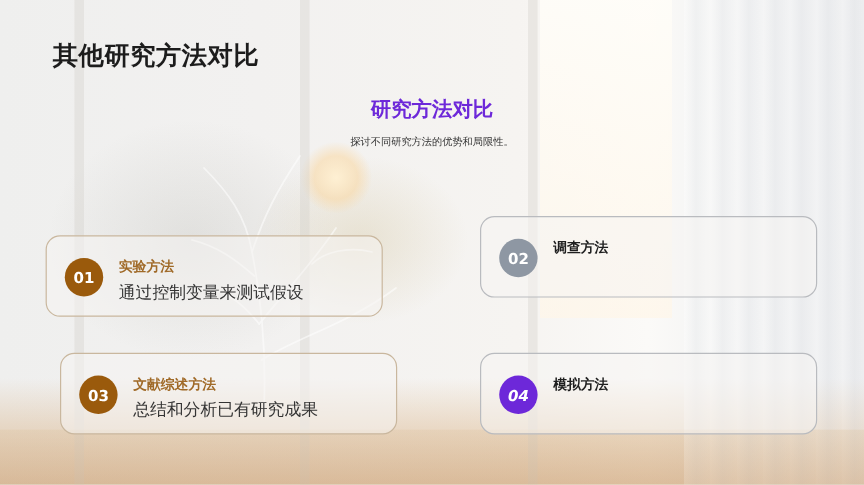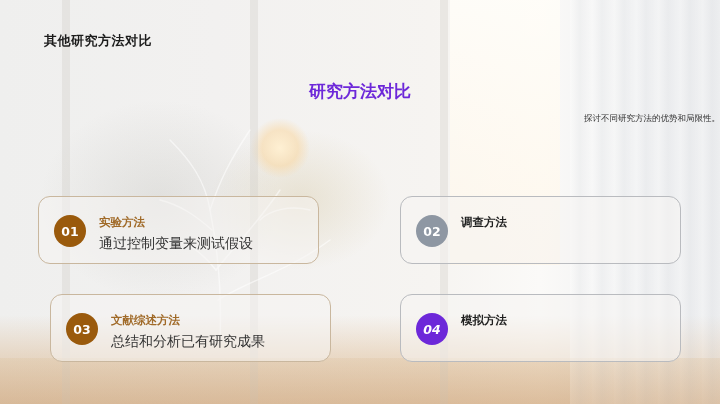--- a/index.html
+++ b/index.html
@@ -34,28 +34,28 @@
     position: absolute; left: 0; right: 0; bottom: 0; height: 46px;
     background: linear-gradient(180deg, rgba(220,190,150,0.25), rgba(205,160,110,0.35));
   }
   .bg-branches {
     position: absolute; left: 150px; top: 120px; width: 200px; height: 220px;
     opacity: 0.55;
   }
 
   .main-title {
     position: absolute; left: 44px; top: 32px;
-    font-size: 13px; font-weight: bold; color: #1c1c1c; letter-spacing: 0.5px;
+    font-size: 21px; font-weight: bold; color: #1c1c1c; letter-spacing: 0.5px;
   }
   .sub-title {
     position: absolute; left: 0; width: 720px; top: 80px; text-align: center;
     font-size: 17px; font-weight: bold; color: #6d28d9;
   }
   .sub-desc {
-    position: absolute; left: 0; width: 720px; top: 113px; text-align: right;
+    position: absolute; left: 0; width: 720px; top: 113px; text-align: center;
     font-size: 8.5px; color: #333;
   }
 
   .card {
     position: absolute; width: 281px; height: 68px;
     border-radius: 12px;
     background: rgba(245,244,243,0.55);
     border: 1px solid #c9b79e;
   }
   .card.gray { border-color: #b9bbbf; }
@@ -100,21 +100,21 @@
 <div class="main-title">其他研究方法对比</div>
 <div class="sub-title">研究方法对比</div>
 <div class="sub-desc">探讨不同研究方法的优势和局限性。</div>
 
 <div class="card" style="left:38px; top:196px;text-align:right;">
   <div class="num" style="background:#9a5a0c;">01</div>
   <div class="ctitle" style="color:#a06a28;">实验方法</div>
   <div class="cdesc">通过控制变量来测试假设</div>
 </div>
 
-<div class="card gray" style="left:400px; top:196px;">
+<div class="card gray" style="left:400px; top:180px;">
   <div class="num" style="background:#8e97a3;">02</div>
   <div class="ctitle" style="color:#1f1f1f;">调查方法</div>
 </div>
 
 <div class="card" style="left:38px; top:294px;margin-left:12px;">
   <div class="num" style="background:#9a5a0c;">03</div>
   <div class="ctitle" style="color:#a06a28;">文献综述方法</div>
   <div class="cdesc">总结和分析已有研究成果</div>
 </div>
 

